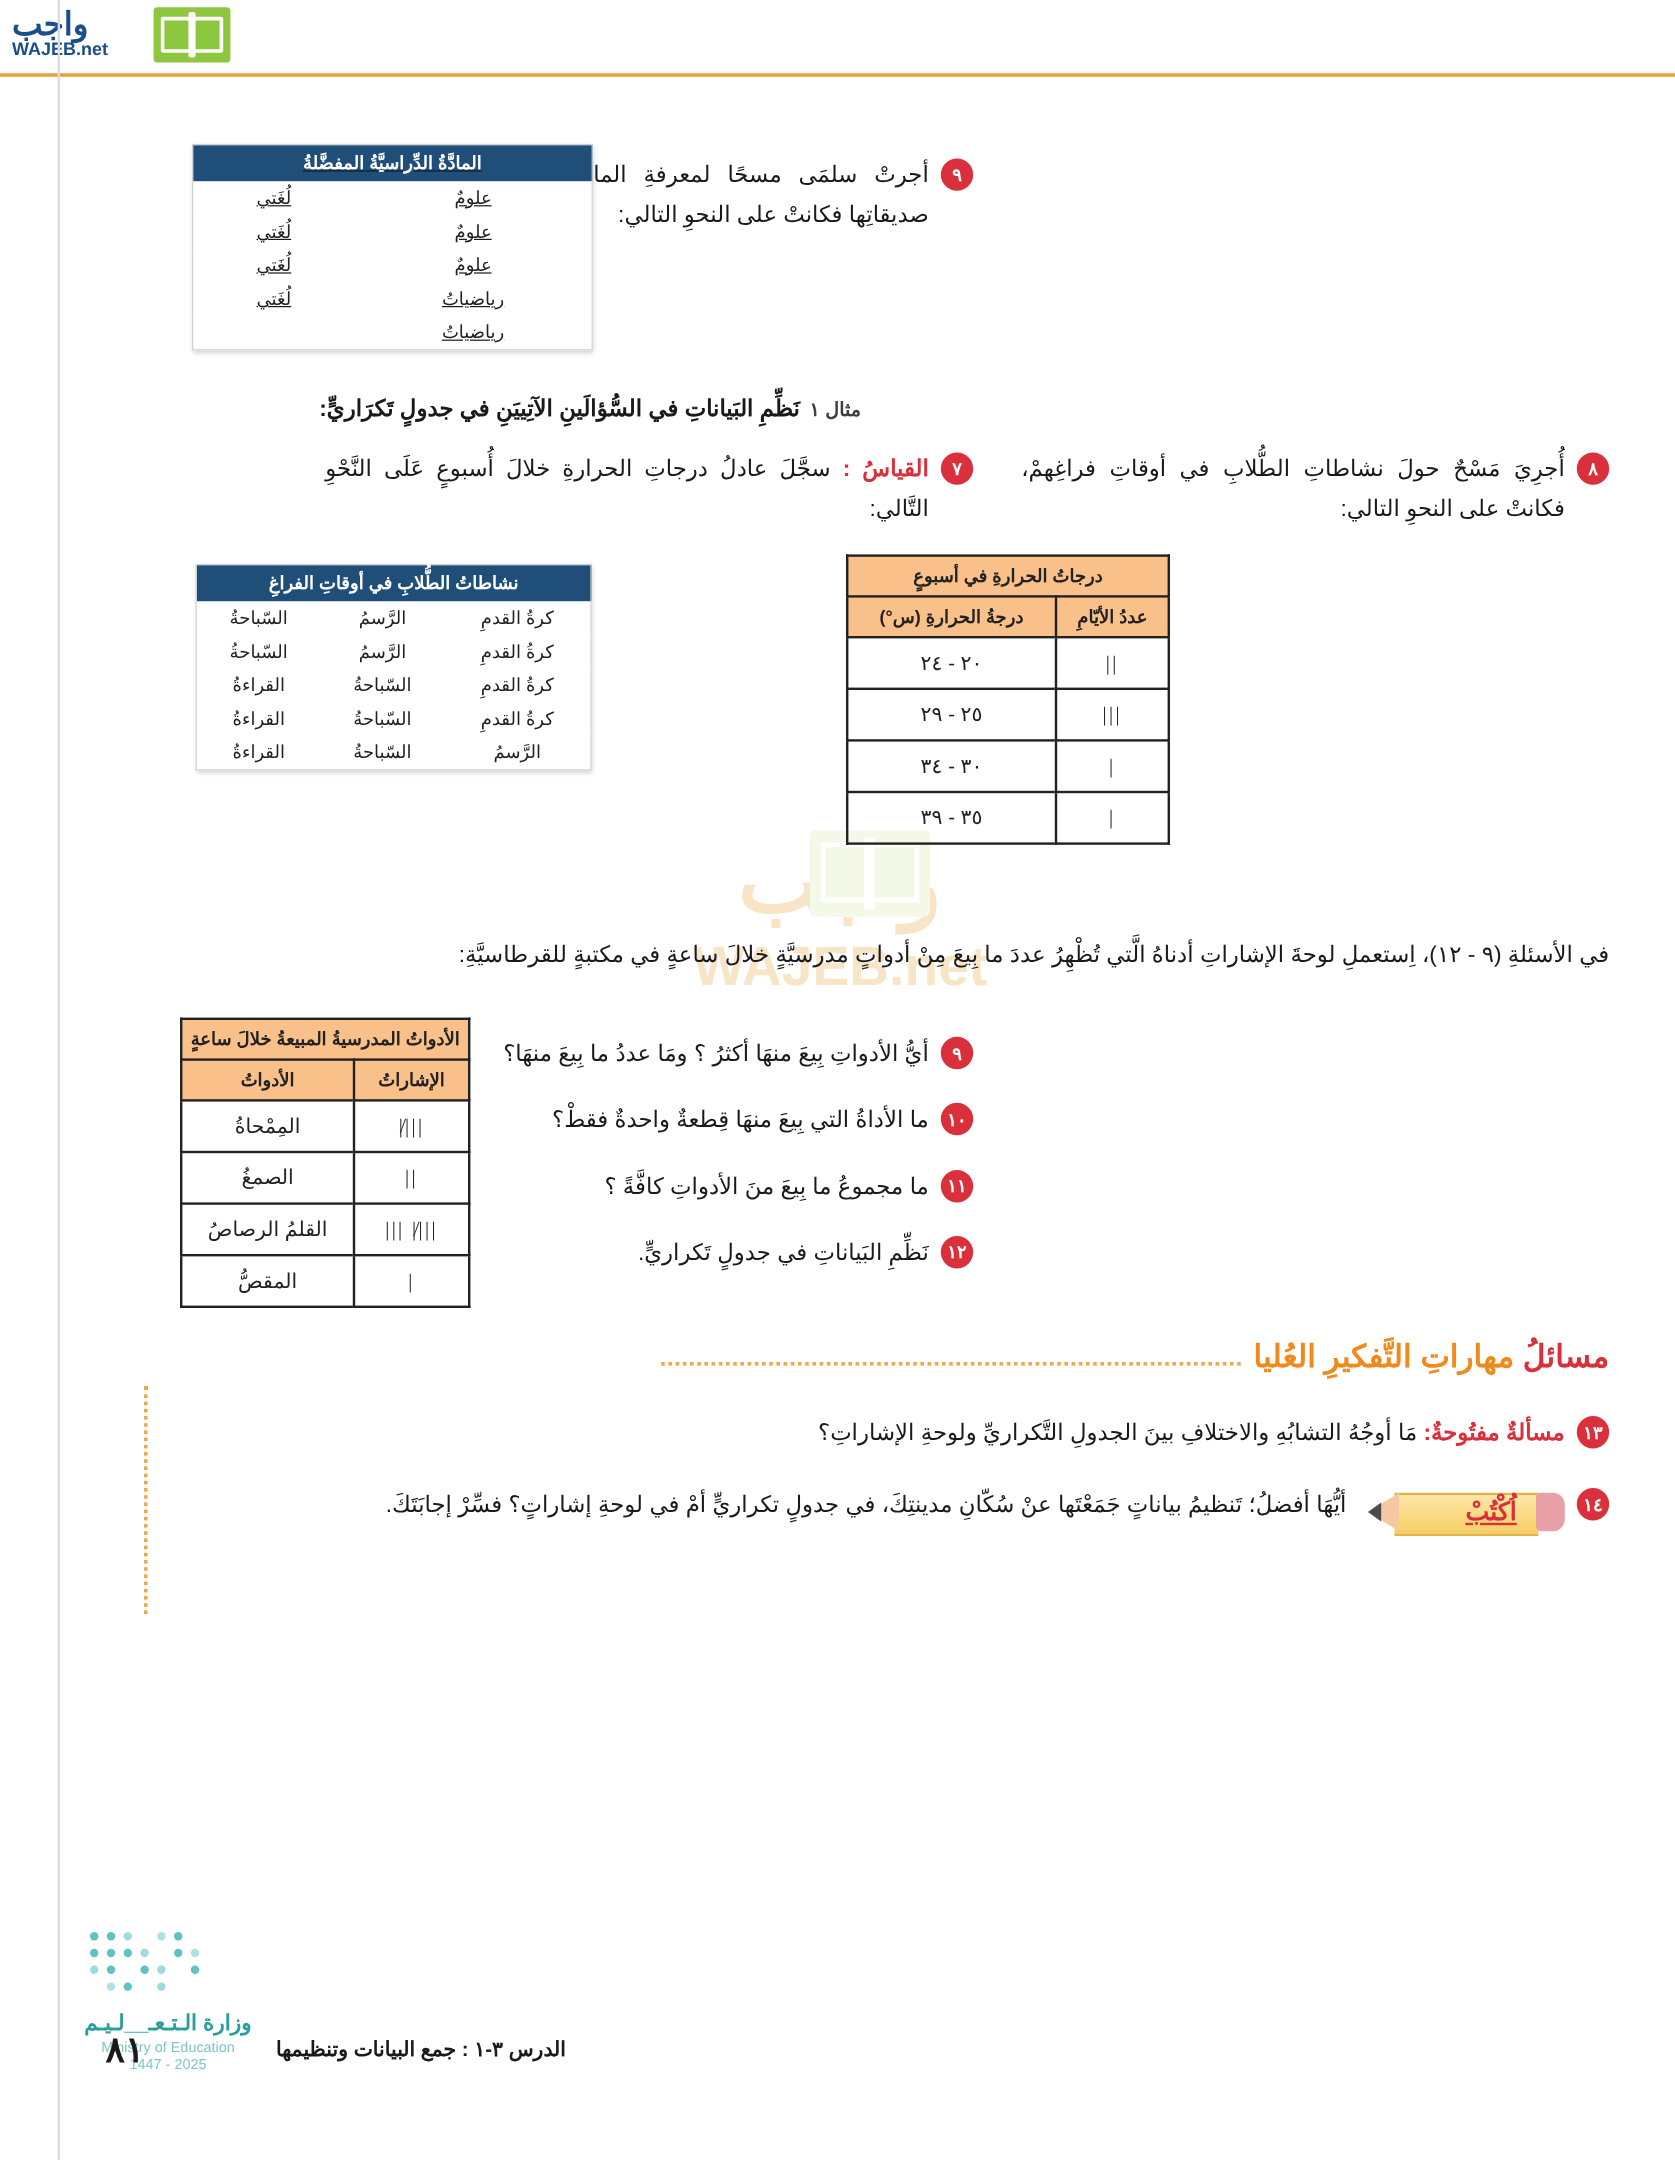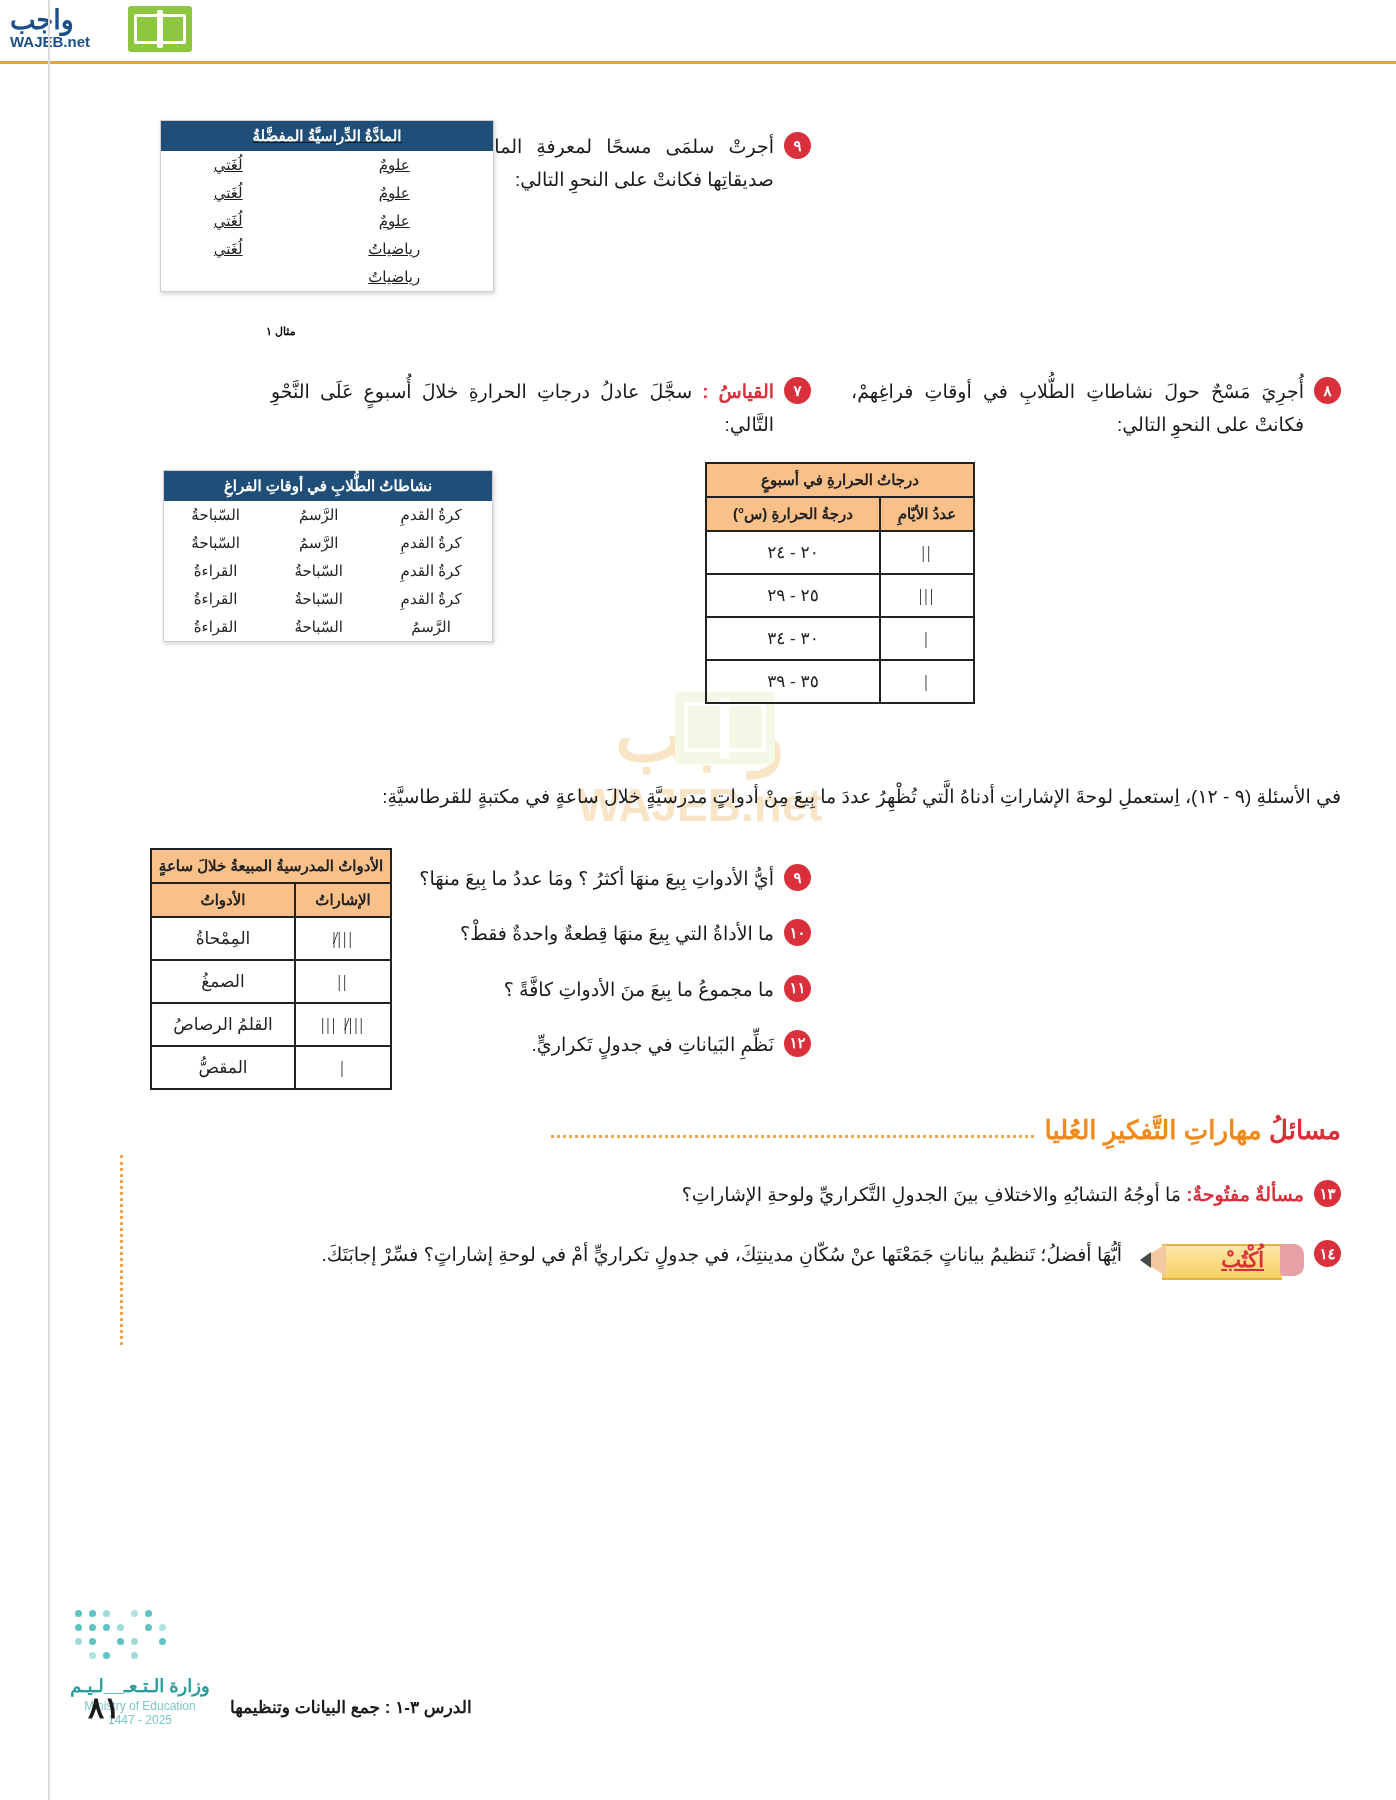--- a/index.html
+++ b/index.html
@@ -405,21 +405,22 @@
     </tr>
     <tr>
       <td class="tbl-cell">رياضياتُ</td>
       <td class="tbl-cell"></td>
     </tr>
   </tbody>
     </table>
 </div>
 
 <div style="position:absolute; right:585px; top:325px; width:545px; display:flex; flex-direction:row-reverse; align-items:center; justify-content:flex-start; gap:8px; direction:rtl;">
-  <div style="color:#000000; font-size:11px; font-weight:bold; direction:rtl;">مثال ١</div>
+  <div class="qtext" style="font-weight:600;">نَظِّمِ البَياناتِ في السُّؤالَينِ الآتِييَنِ في جدولٍ تَكرَاريٍّ:</div>
+  <div style="color:#404040; font-size:16px; font-weight:bold; direction:rtl;">مثال ١</div>
 </div>
 
 <div style="position:absolute; right:585px; top:375px; width:540px;">
   <div class="qrow">
     <div class="qnum">٧</div>
     <div class="qtext">
       <span style="color:#d9303b; font-weight:bold;">القياسُ :</span>
       <span>سجَّلَ عادلُ درجاتِ الحرارةِ خلالَ أُسبوعٍ عَلَى النَّحْوِ التَّالي:</span>
     </div>
   </div>

